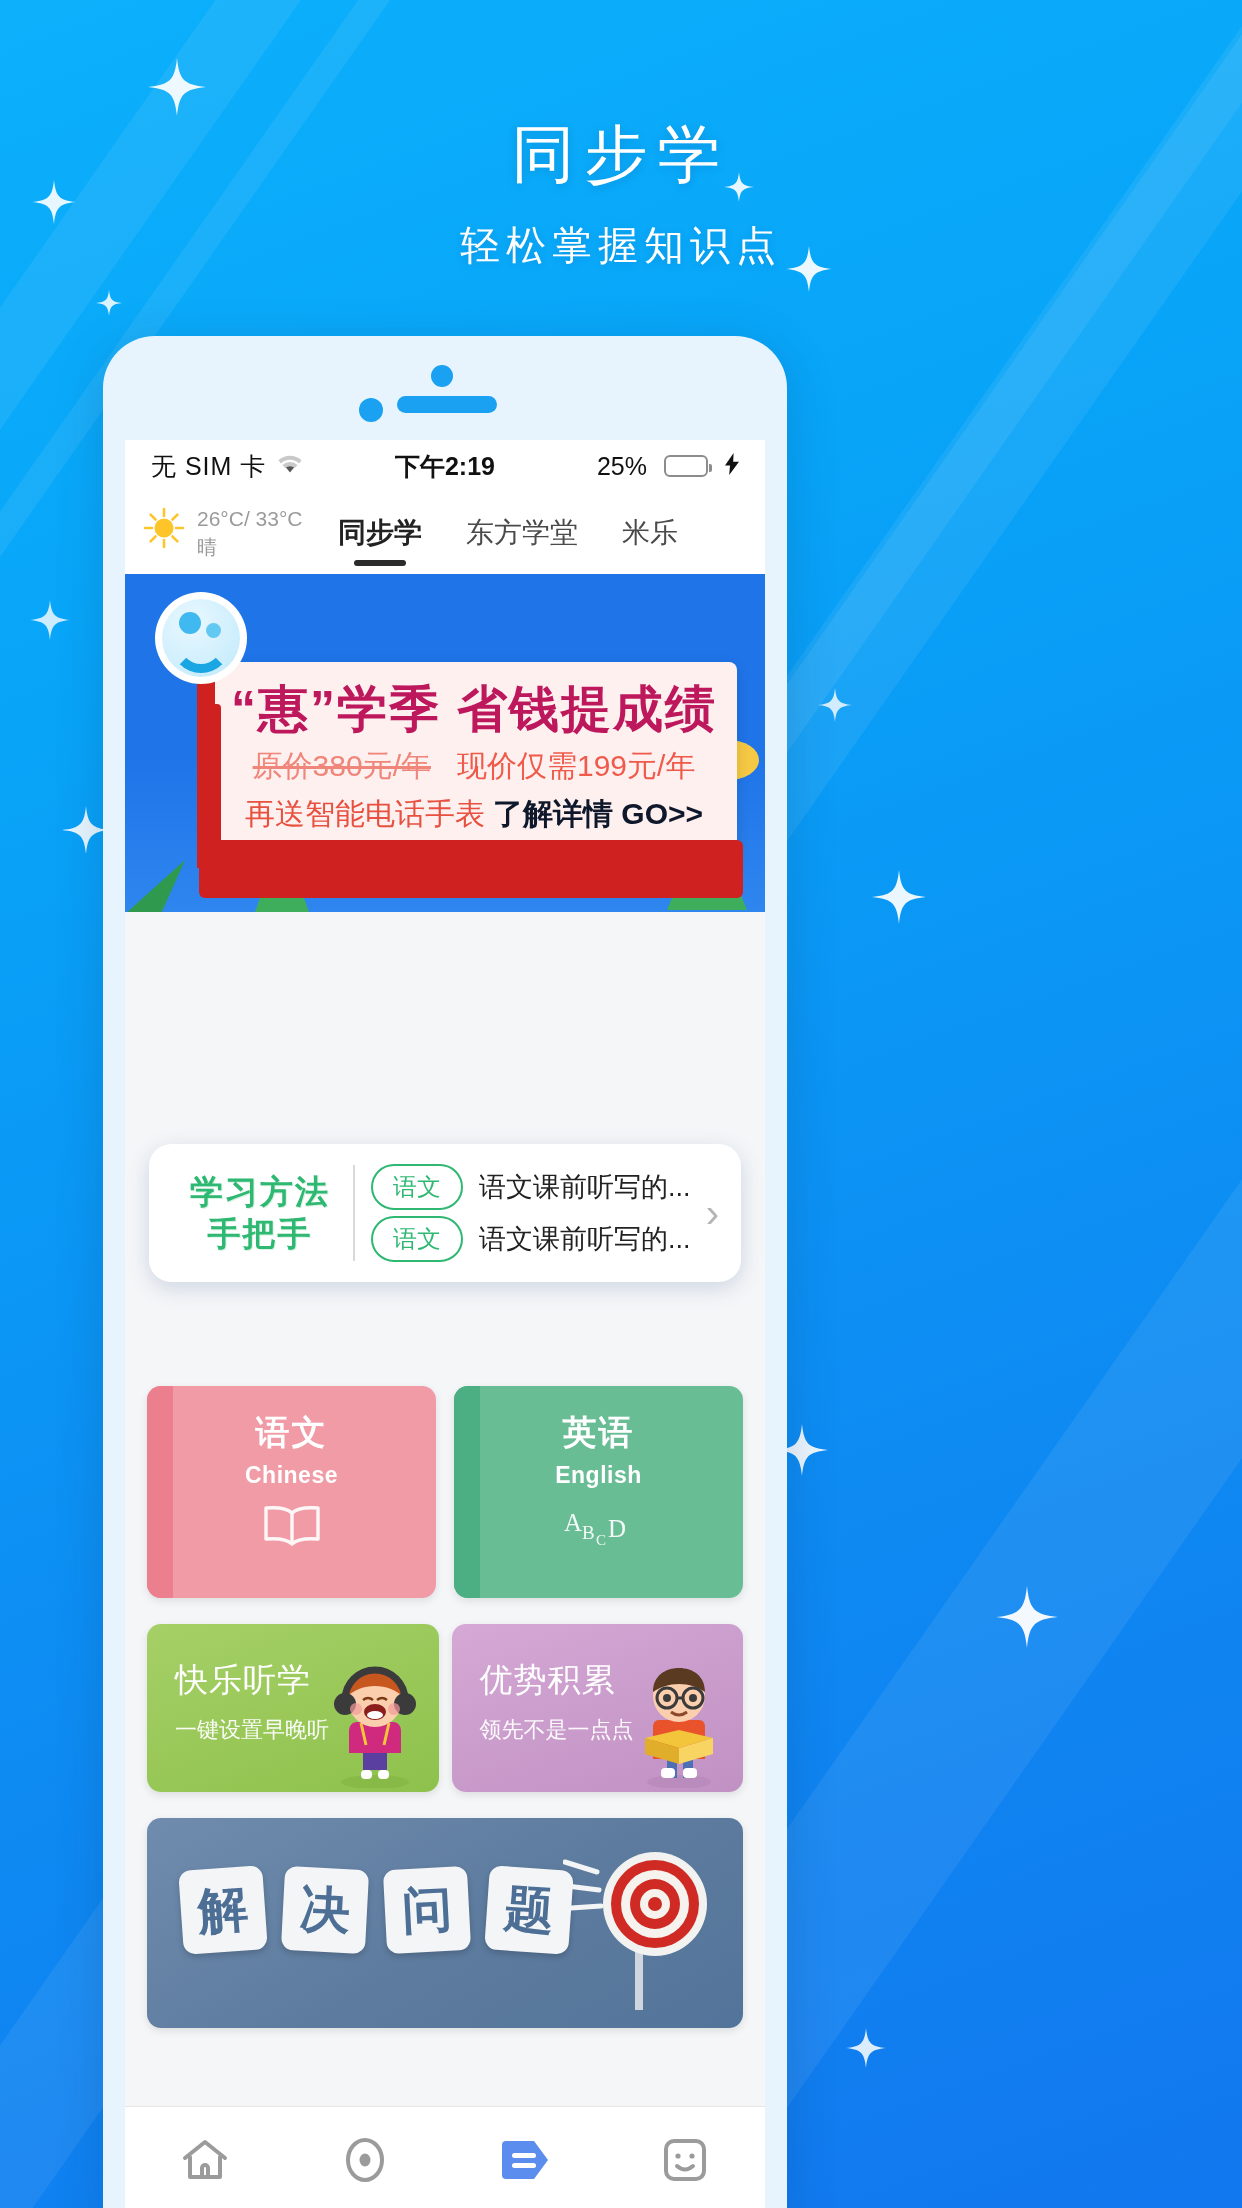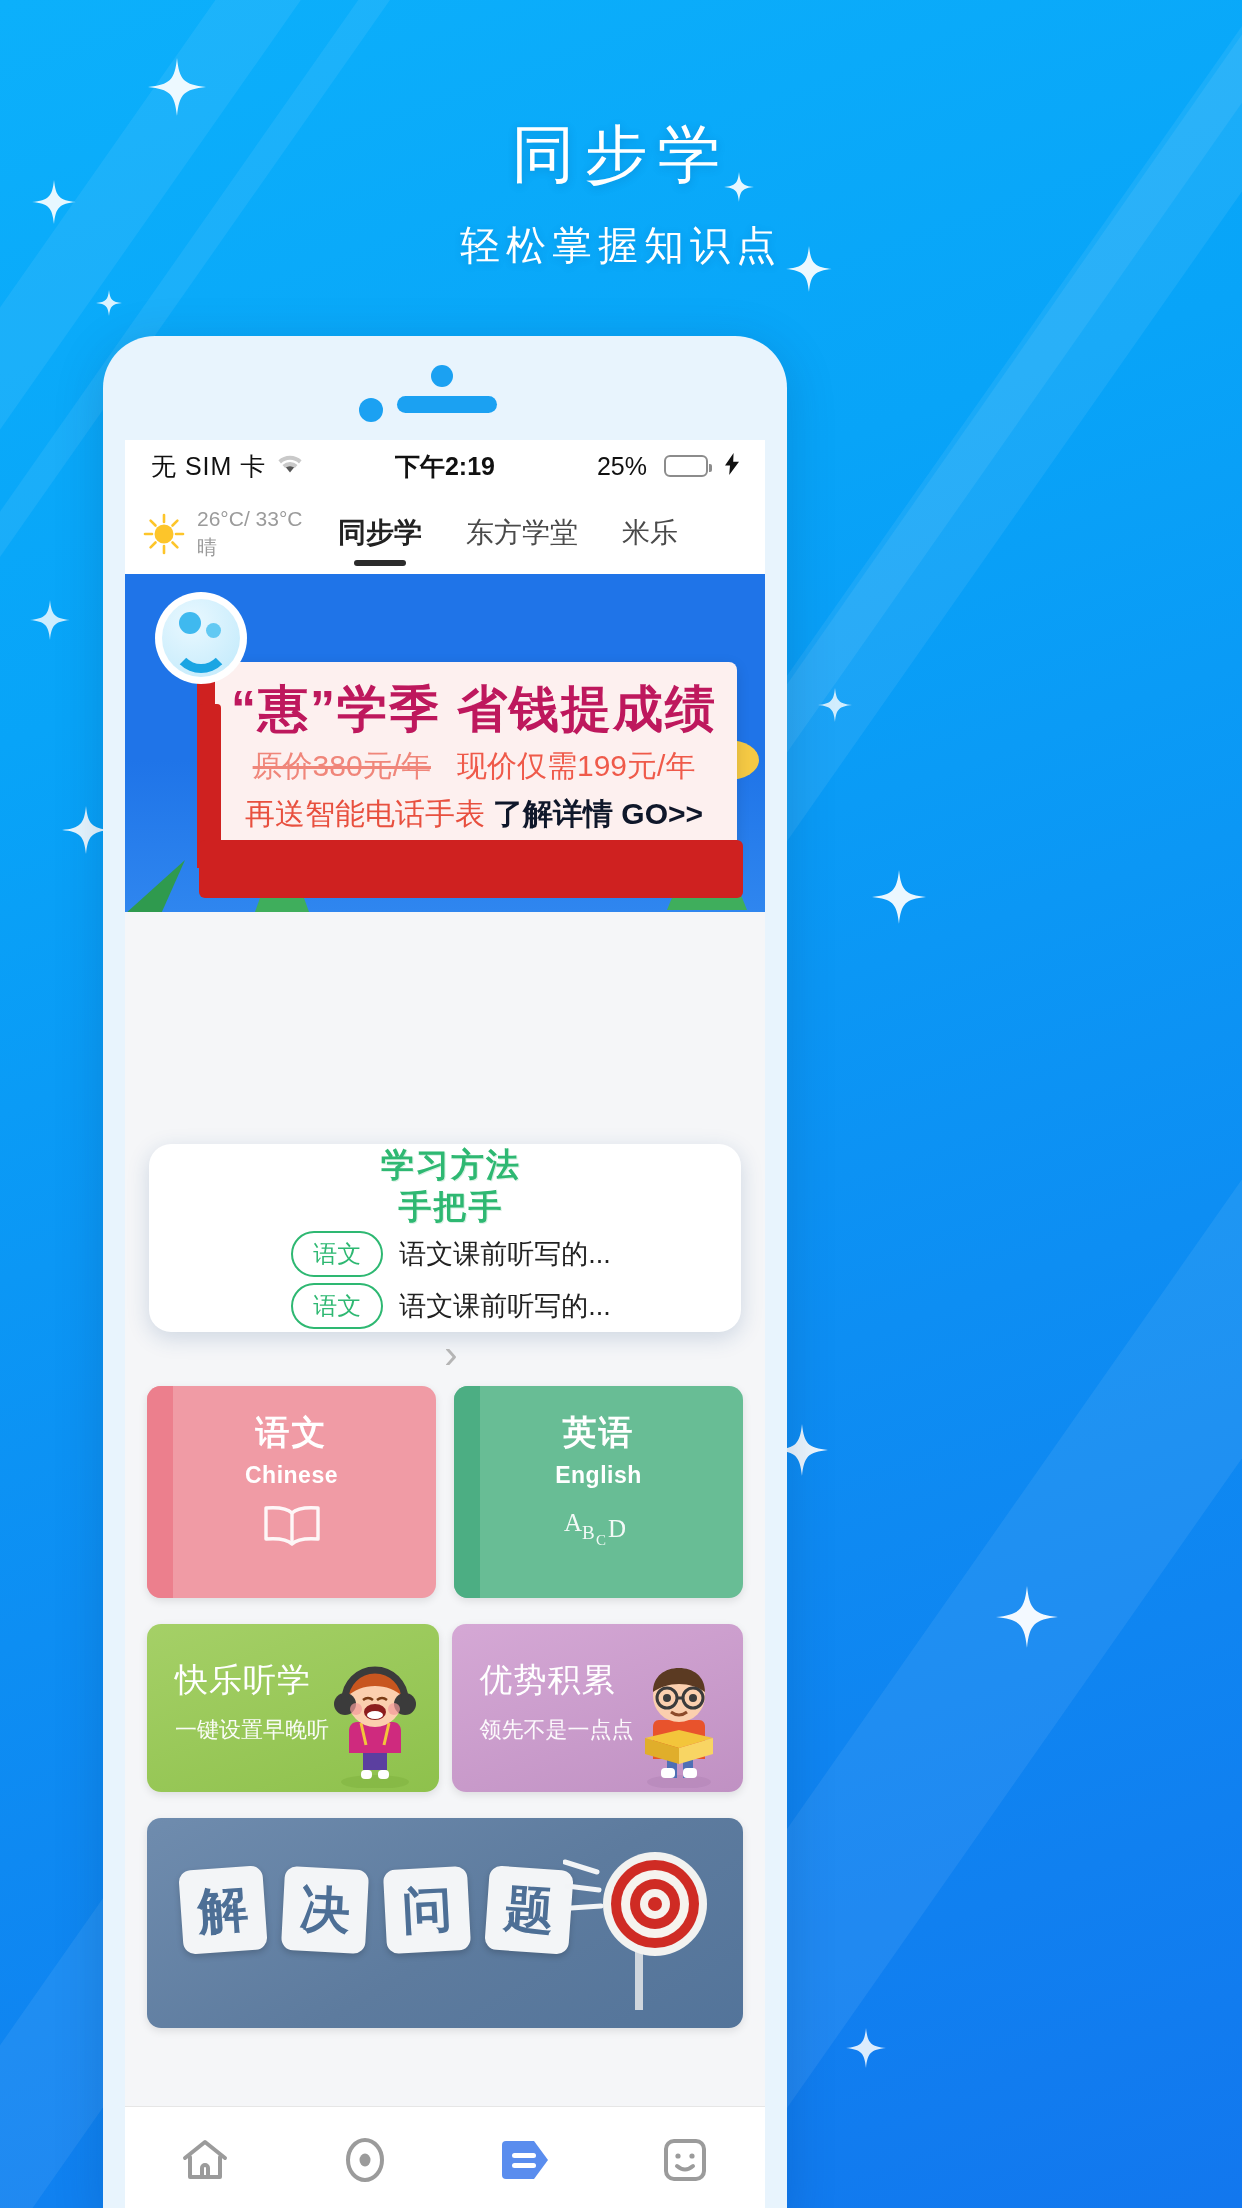--- a/index.html
+++ b/index.html
@@ -87,21 +87,21 @@
     content:""; position:absolute; right:-6px; top:7px;
     width:3px; height:8px; background:#8c8c8c; border-radius:0 2px 2px 0;
   }
   .batt-fill { height:100%; width:28%; background:#3ad23a; border-radius:3px; }
 
   
   #tabbar {
     background:#fff; height:82px; display:flex; align-items:center;
     padding-left:16px; position:relative; overflow:hidden;
   }
-  #weather { display:flex; align-items:flex-end; gap:10px; min-width:175px; }
+  #weather { display:flex; align-items:flex-start; gap:10px; min-width:175px; }
   #weather .wtext { font-size:21px; color:#9b9b9b; line-height:1.35; }
   #weather .wtext .cond { font-size:20px; }
   .tab {
     font-size:28px; color:#4a4a4a; padding:0 22px; white-space:nowrap;
     position:relative; height:82px; display:flex; align-items:center;
   }
   .tab.active { color:#222; font-weight:700; }
   .tab.active:after {
     content:""; position:absolute; left:50%; transform:translateX(-50%);
     bottom:8px; width:52px; height:6px; background:#2b2b2b; border-radius:3px;
@@ -161,24 +161,24 @@
   .cp-line2 .old { text-decoration:line-through; color:#f0867a; margin-right:26px; }
   .cp-line3 {
     position:absolute; left:0; right:0; top:132px; text-align:center;
     color:#e8503f; font-size:30px;
   }
   .cp-line3 .go { font-weight:700; margin-left:8px; color:#0f172a; }
   .deco { position:absolute; z-index:1; }
 
   
   #method-card {
-    position:absolute; left:24px; right:24px; top:704px; height:188px;
+    position:absolute; left:24px; right:24px; top:704px; height:138px;
     background:#fff; border-radius:22px; z-index:7;
     box-shadow:0 6px 22px rgba(30,70,130,.18);
-    display:flex; align-items:center; padding:0 10px 0 22px;flex-direction:column;
+    display:flex; align-items:center; padding:0 10px 0 22px;
   }
   #method-title {
     color:#2eb872; font-weight:700; font-size:33px; line-height:1.28;
     text-align:center; width:178px; letter-spacing:2px;
     text-shadow:1px 1px 0 #d8f1e3;
   }
   #method-div { width:2px; height:96px; background:#d9d9d9; margin:0 16px 0 4px; }
   #method-list { flex:1; }
   .m-row { display:flex; align-items:center; gap:16px; height:52px; }
   .m-tag {

